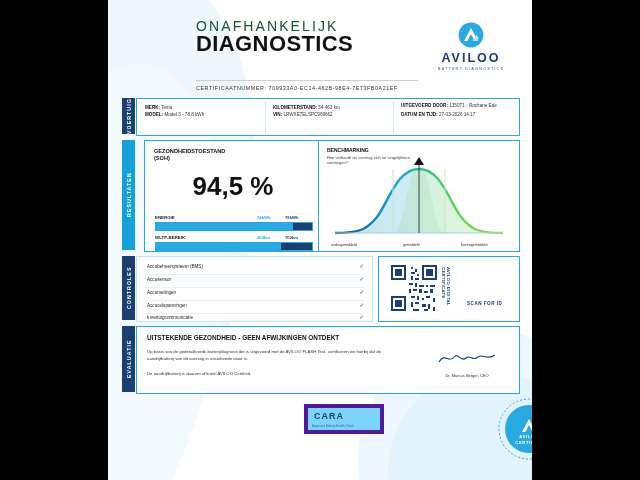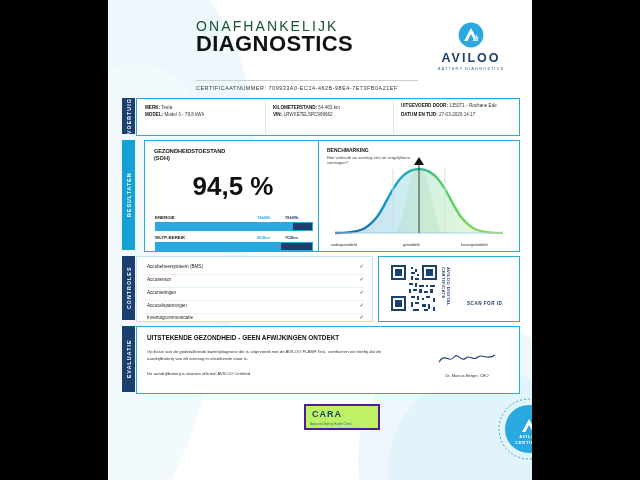--- a/index.html
+++ b/index.html
@@ -72,21 +72,21 @@
   .qrscan{position:absolute;left:88px;top:44px;font-size:4.6px;color:#1b3f6f;font-weight:700;letter-spacing:.5px;}
 
   
   .ev{left:28px;top:326px;width:382px;height:66px;}
   .ev .t{position:absolute;left:10px;top:7px;font-size:6.4px;font-weight:700;color:#111;}
   .ev .p{position:absolute;left:10px;top:22px;width:250px;font-size:4.3px;color:#333;line-height:6.6px;}
   .ev .sig{position:absolute;right:22px;top:22px;text-align:center;}
   .ev .signame{font-size:4px;color:#333;margin-top:2px;}
 
   
-  .cara{position:absolute;left:196px;top:404px;width:72px;height:22px;border:2px solid #4c1d95;background:#bef264;}
+  .cara{position:absolute;left:196px;top:404px;width:72px;height:22px;border:4px solid #4c1d95;background:#7dd3fc;}
   .cara .c1{position:absolute;left:6px;top:3px;font-size:9px;font-weight:700;color:#1b3f6f;letter-spacing:1px;}
   .cara .c2{position:absolute;left:4px;bottom:2px;font-size:3px;color:#2a6fa0;}
   .seal{position:absolute;left:390px;top:398px;width:62px;height:62px;}
   .sealtxt{position:absolute;width:62px;text-align:center;font-size:4.2px;color:#fff;font-weight:700;letter-spacing:.6px;}
 </style>
 </head>
 <body>
 
 <div id="stage">
   <div id="sheet">

